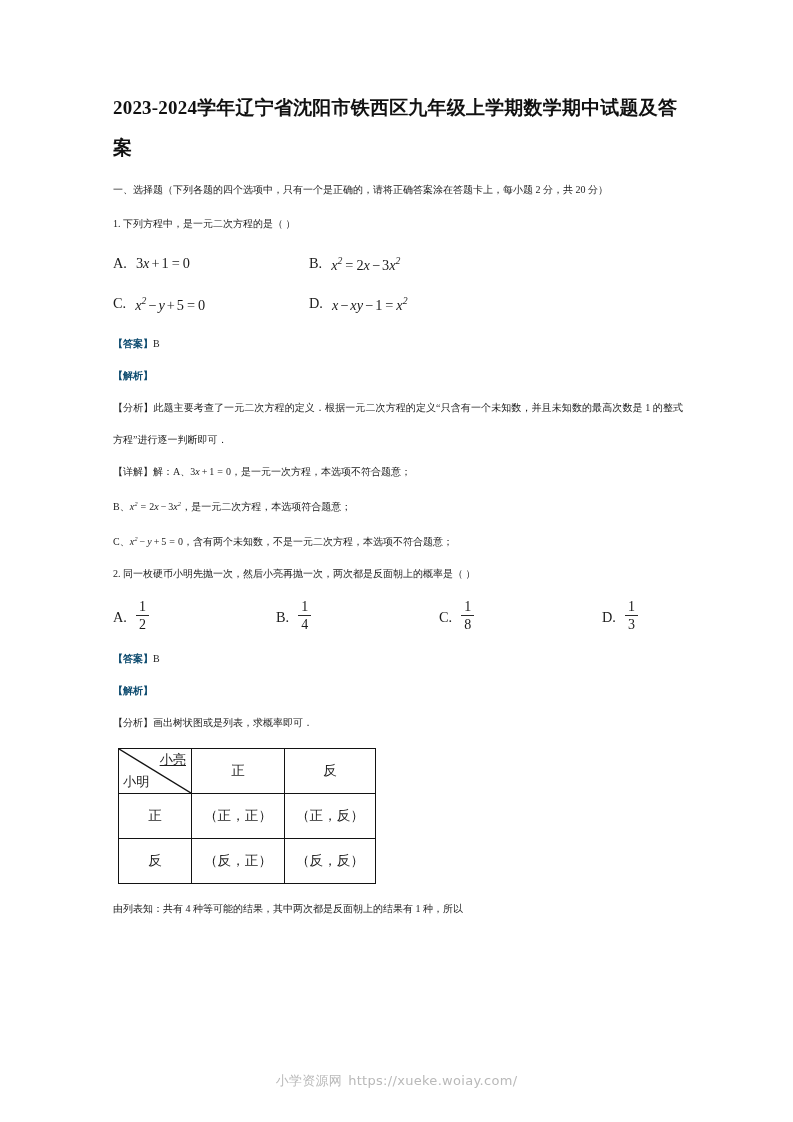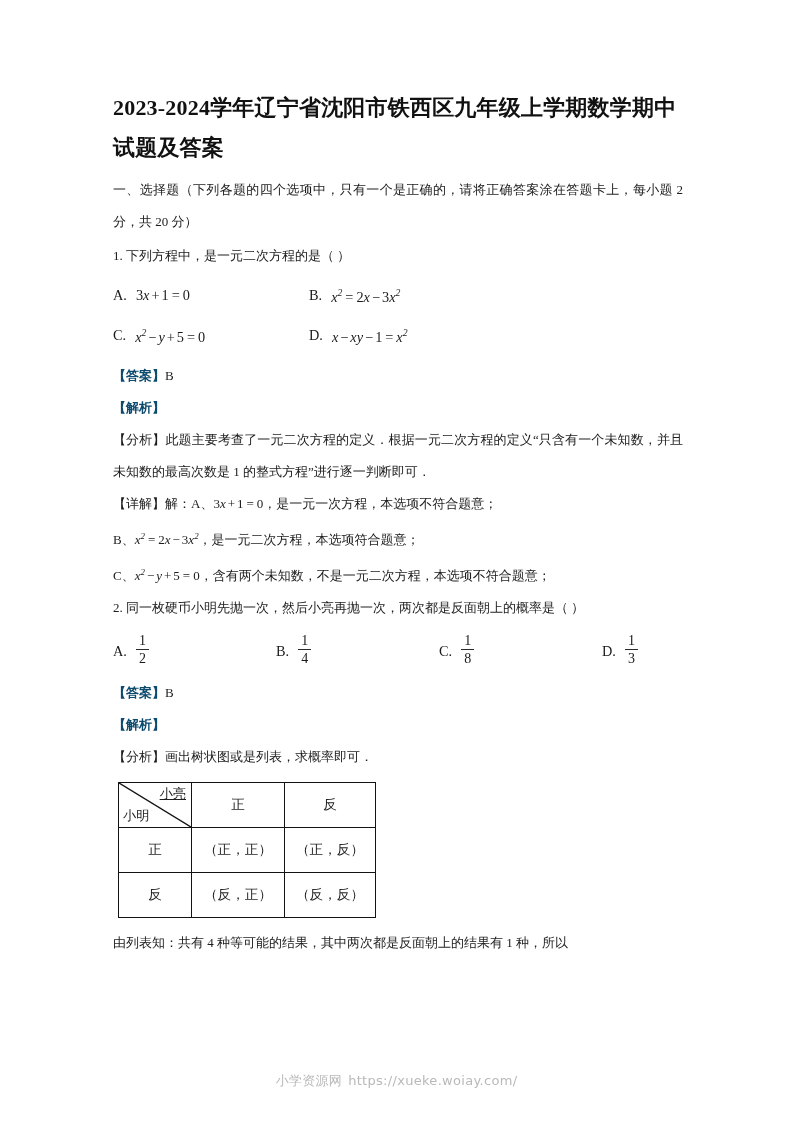--- a/index.html
+++ b/index.html
@@ -25,31 +25,31 @@
   }
   .content {
     position: absolute;
     left: 113px;
     top: 88px;
     width: 570px;
   }
 
   
   .doc-title {
-    font-size: 22px;
+    font-size: 19px;
     font-weight: bold;
     line-height: 40px;
     letter-spacing: 0.2px;
     margin: 0 0 6px 0;
     color: #111;
   }
 
   
   .para {
-    font-size: 13px;
+    font-size: 10px;
     line-height: 32px;
     margin: 0;
     text-align: justify;
     color: #1c1c1c;
   }
   .label-blue {
     color: #0c4a6e;
     font-weight: bold;
   }
 

